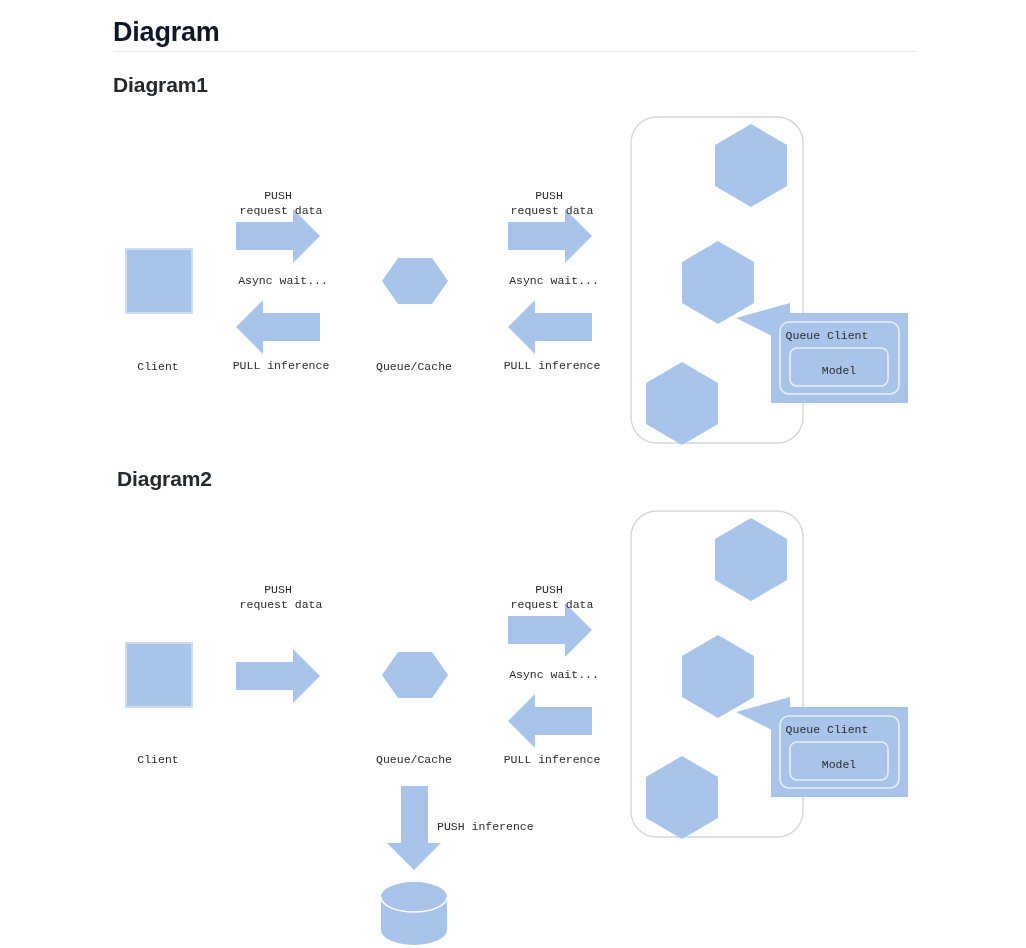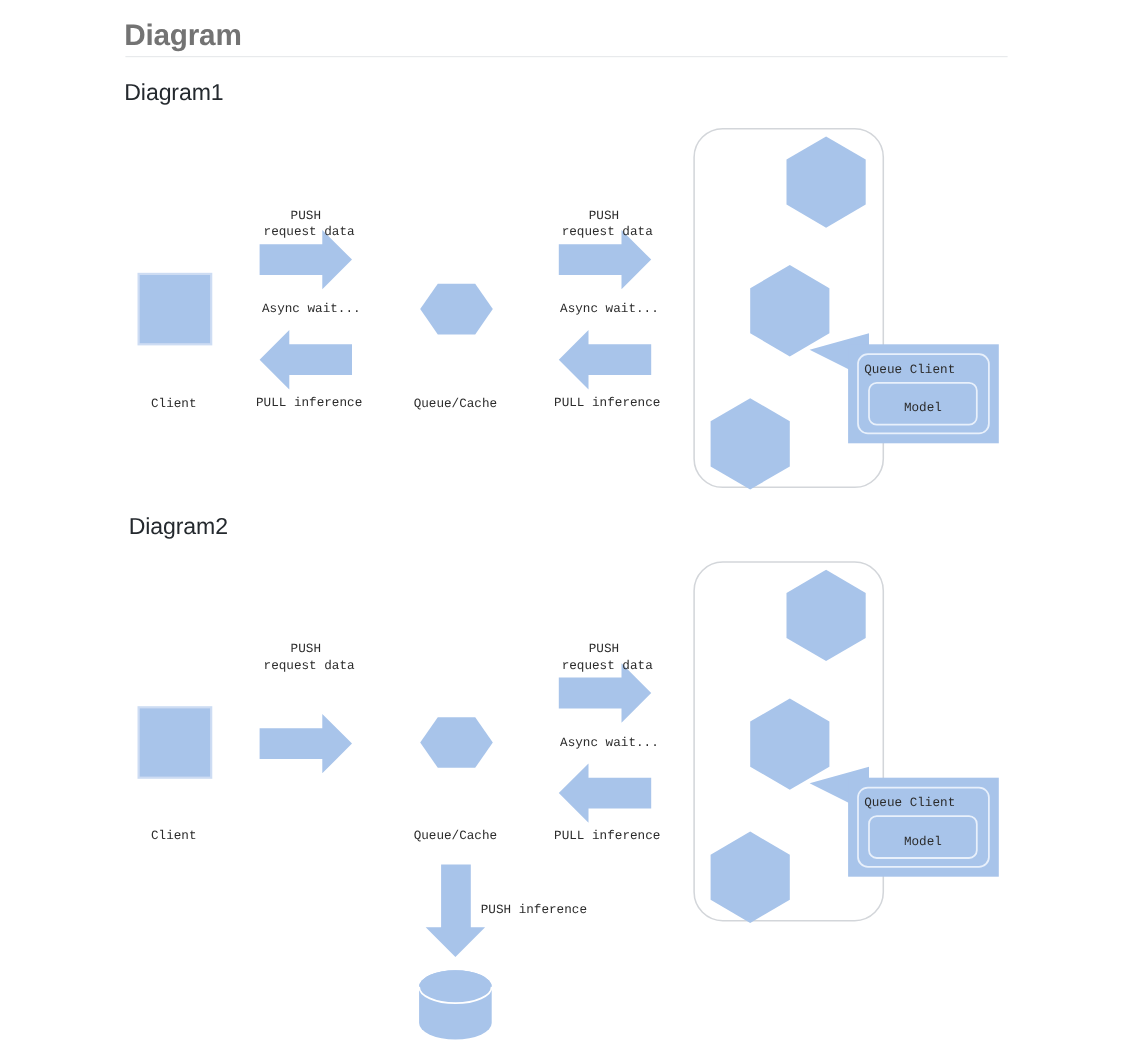--- a/index.html
+++ b/index.html
@@ -17,36 +17,36 @@
   }
 
   
   .page-title {
     position: absolute;
     left: 113px;
     top: 16px;
     font-size: 27px;
     font-weight: bold;
     letter-spacing: -0.2px;
-    color: #737373;
+    color: #0f172a;
     margin: 0;
     line-height: 1.2;
   }
   .title-rule {
     position: absolute;
     left: 114px;
     top: 51px;
     width: 802px;
     height: 1px;
     background: #e6e8ea;
   }
   .section-title {
     position: absolute;
     font-size: 21px;
-    font-weight: normal;
+    font-weight: bold;
     letter-spacing: -0.1px;
     color: #24292e;
     margin: 0;
     line-height: 1.2;
     text-align: center;
   }
   #sec1-title { left: 113px; top: 72px; }
   #sec2-title { left: 117px; top: 466px; }
 
   

